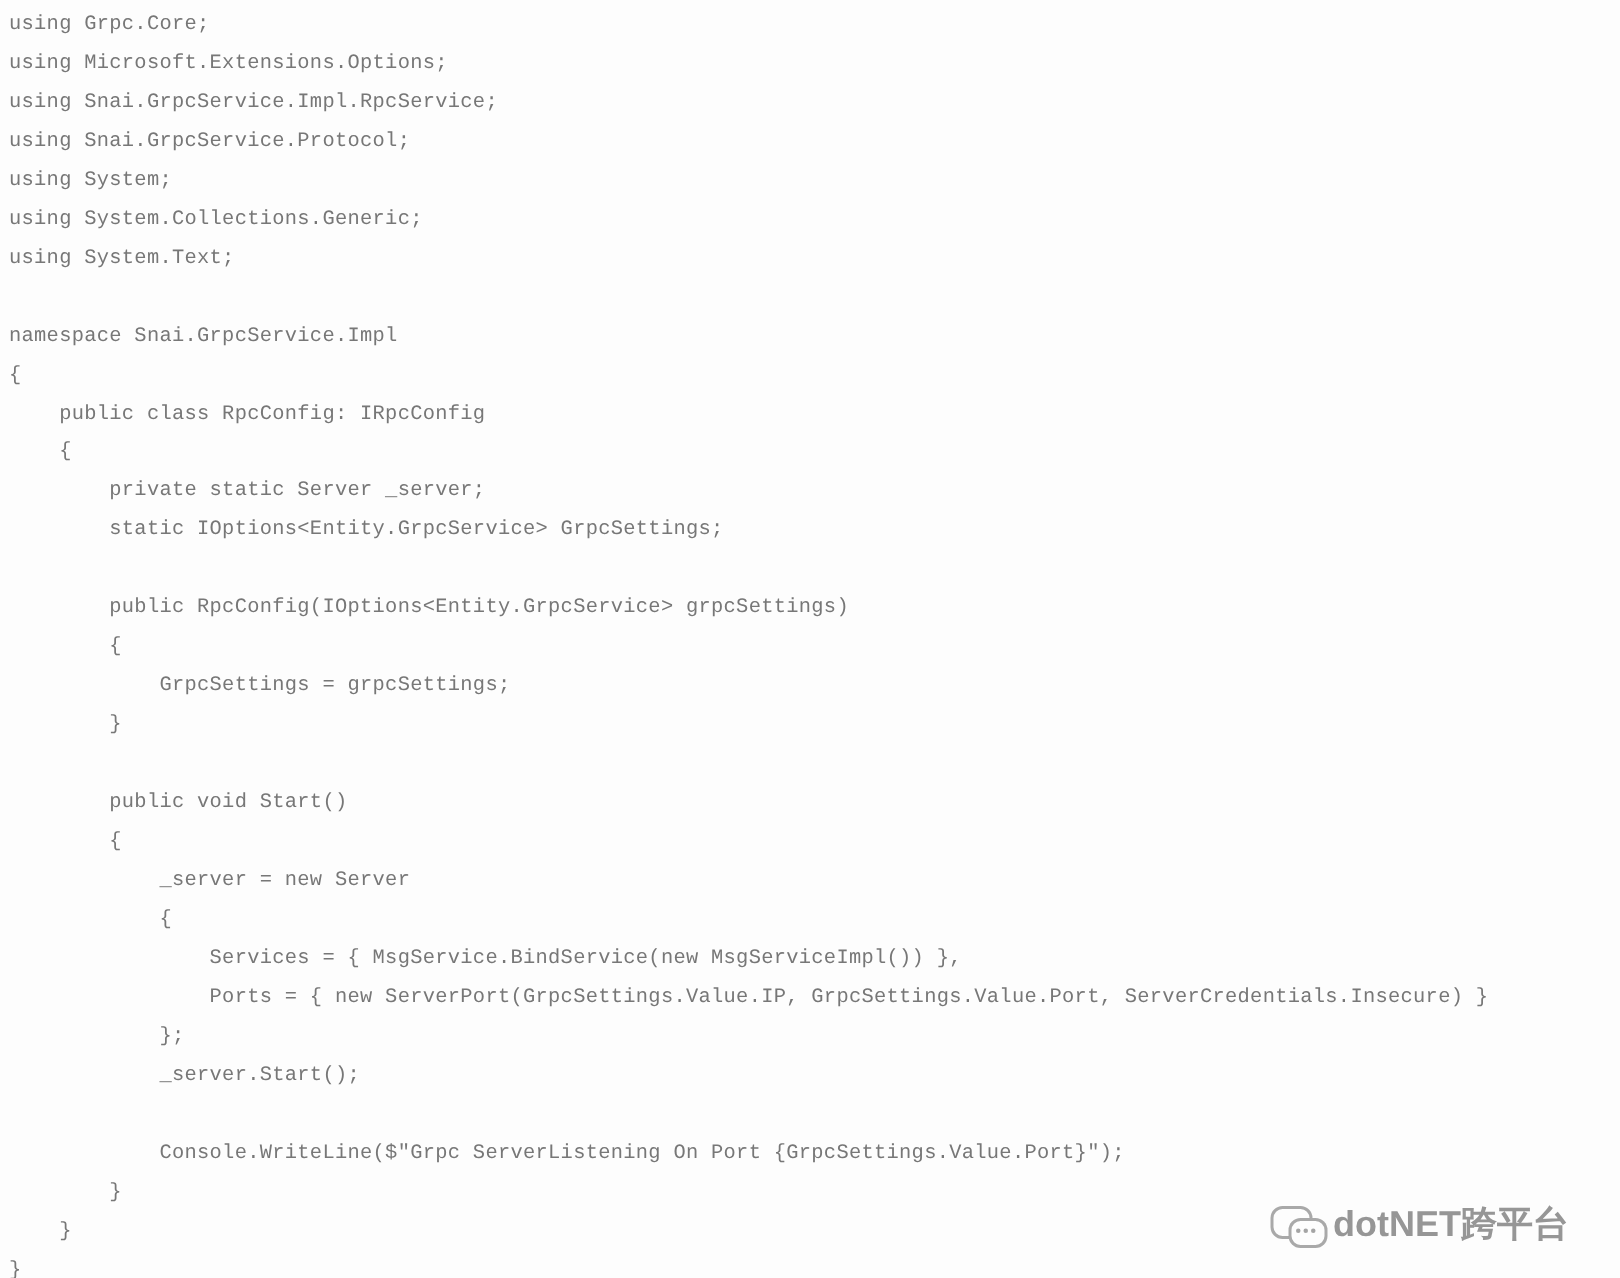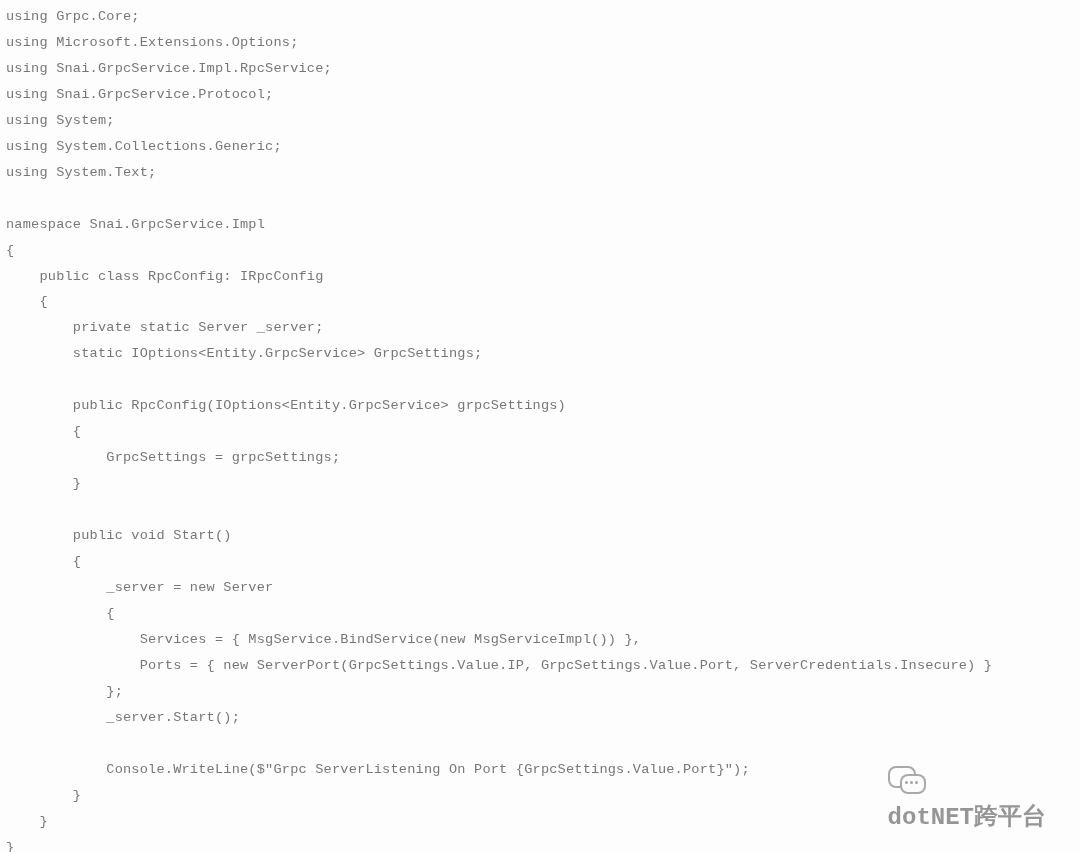--- a/index.html
+++ b/index.html
@@ -18,29 +18,28 @@
     line-height: 25.95px;
     color: #777777;
     white-space: pre;
     letter-spacing: 0.2px;
   }
   .watermark {
     position: absolute;
     right: 34px;
     bottom: 20px;
     display: flex;
-    align-items: flex-start;
+    align-items: flex-end;
     gap: 6px;
     color: rgba(120,120,120,0.78);
-    font-family: Liberation Mono, monospace;
+    font-family: Liberation Sans, sans-serif;
     font-size: 24px;
     font-weight: 600;
     pointer-events: none;
     user-select: none;
-    flex-direction: column;
   }
   .watermark .wm-icon {
     width: 36px;
     height: 30px;
     position: relative;
     opacity: 0.85;
   }
   .watermark .wm-icon .bubble {
     position: absolute;
     border: 2.5px solid rgba(130,130,130,0.8);

